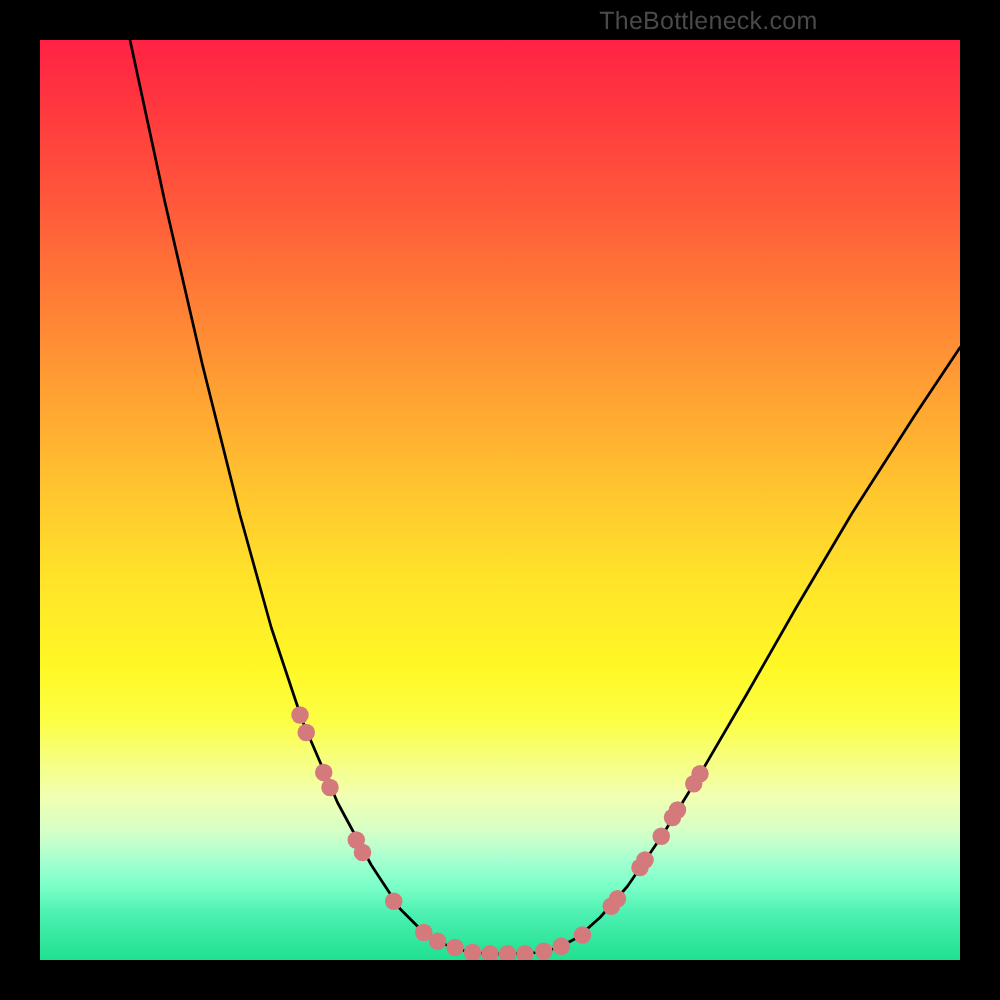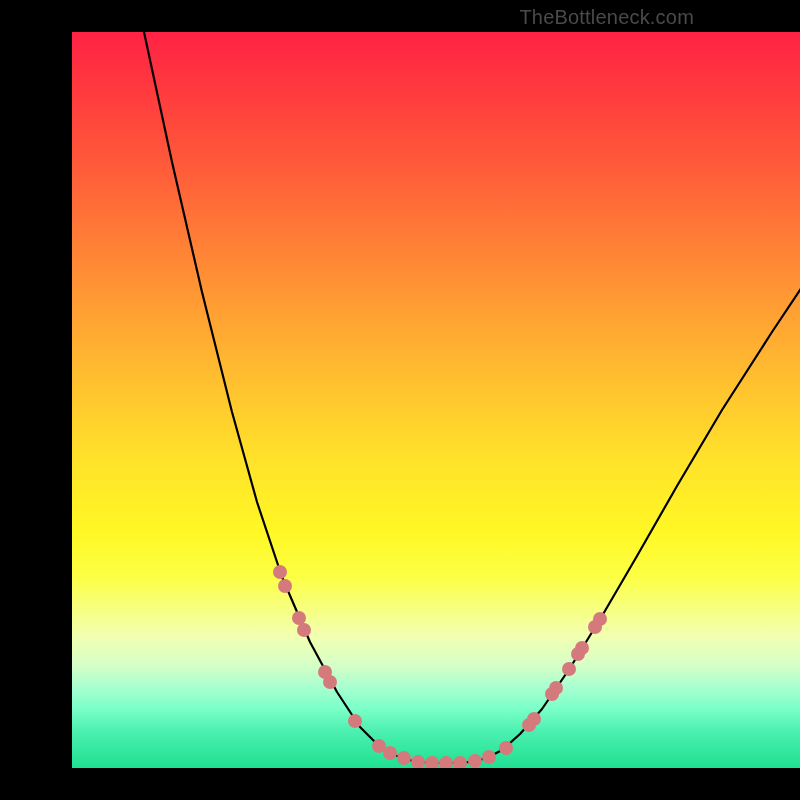--- a/index.html
+++ b/index.html
@@ -8,21 +8,20 @@
     width: 800px;
     height: 800px;
     background: #000000;
     overflow: hidden;
   }
   .outer {
     position: relative;
     width: 668px;
     height: 800px;
     background: #000000;
-    margin-left: 40px;
   }
   .plot {
     position: absolute;
     left: 32px;
     top: 32px;
     width: 736px;
     height: 736px;
     overflow: hidden;
   }
   .gradient {

